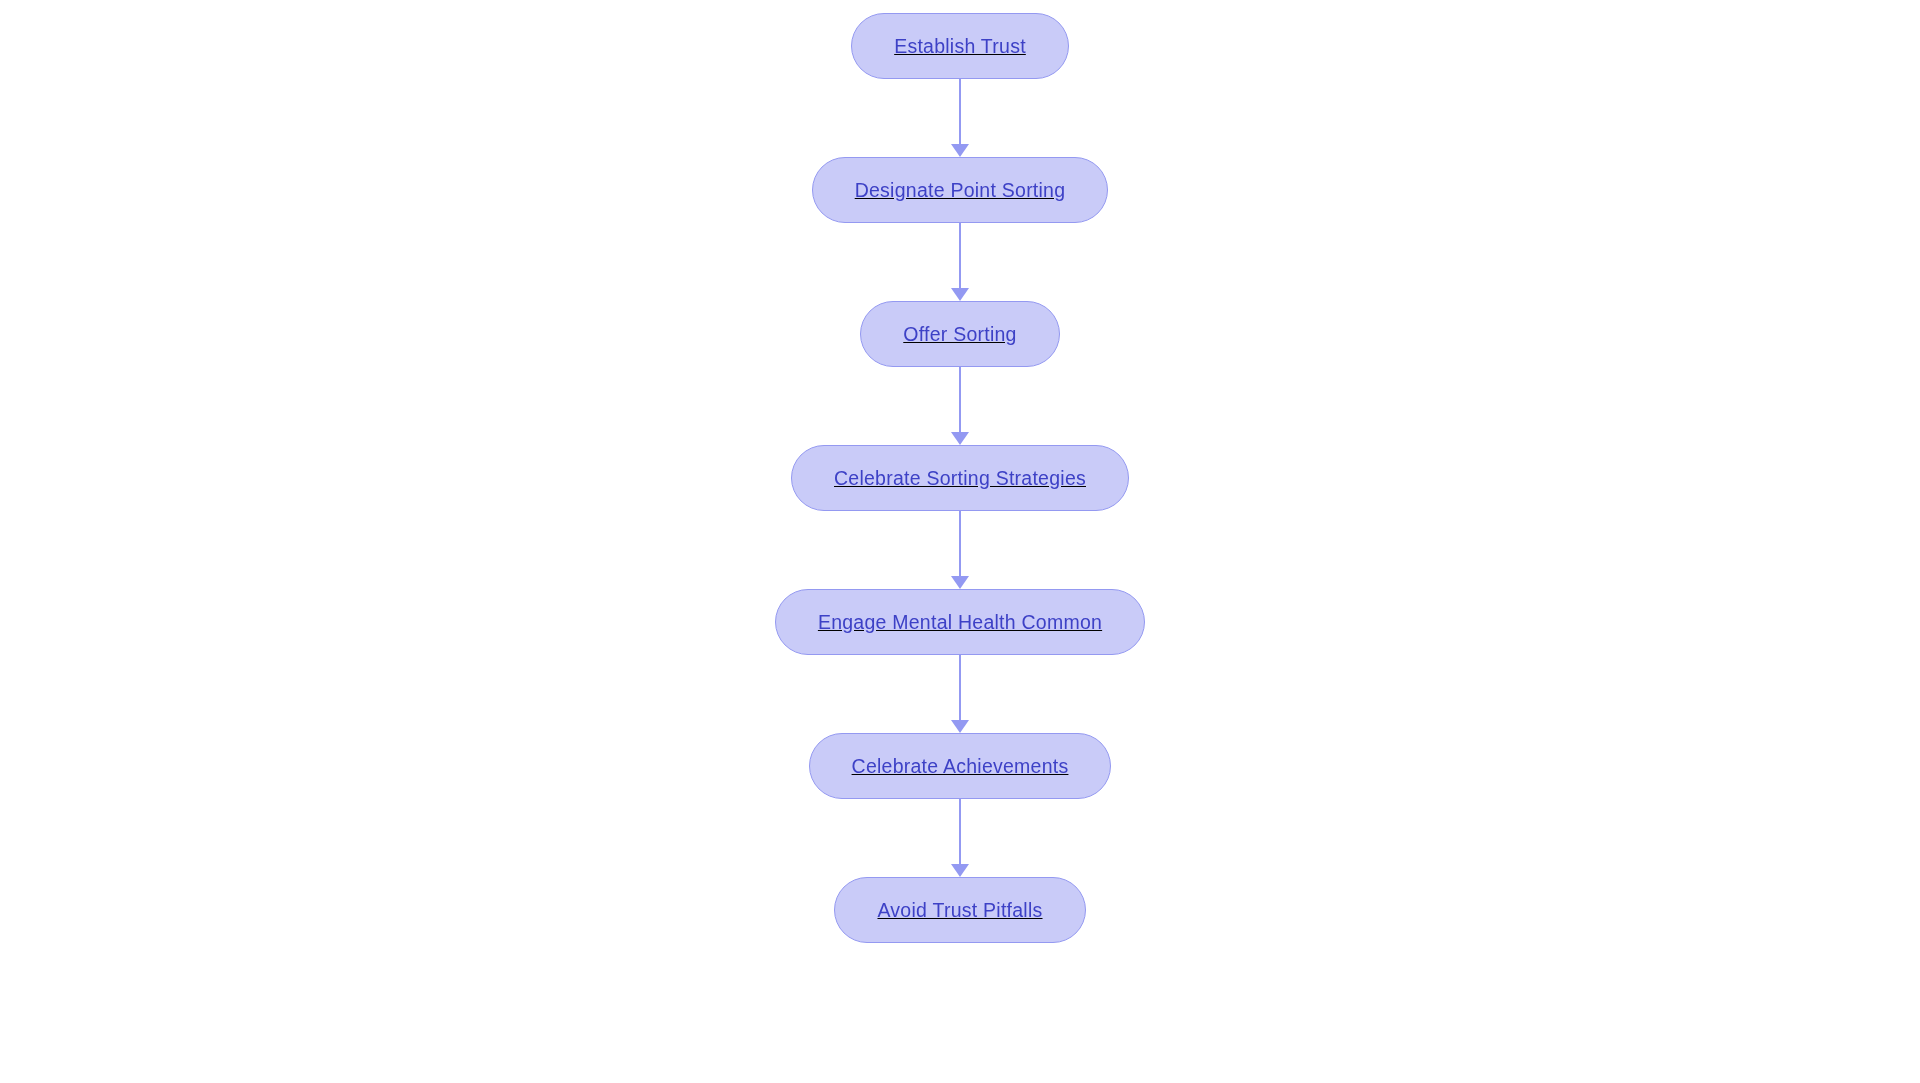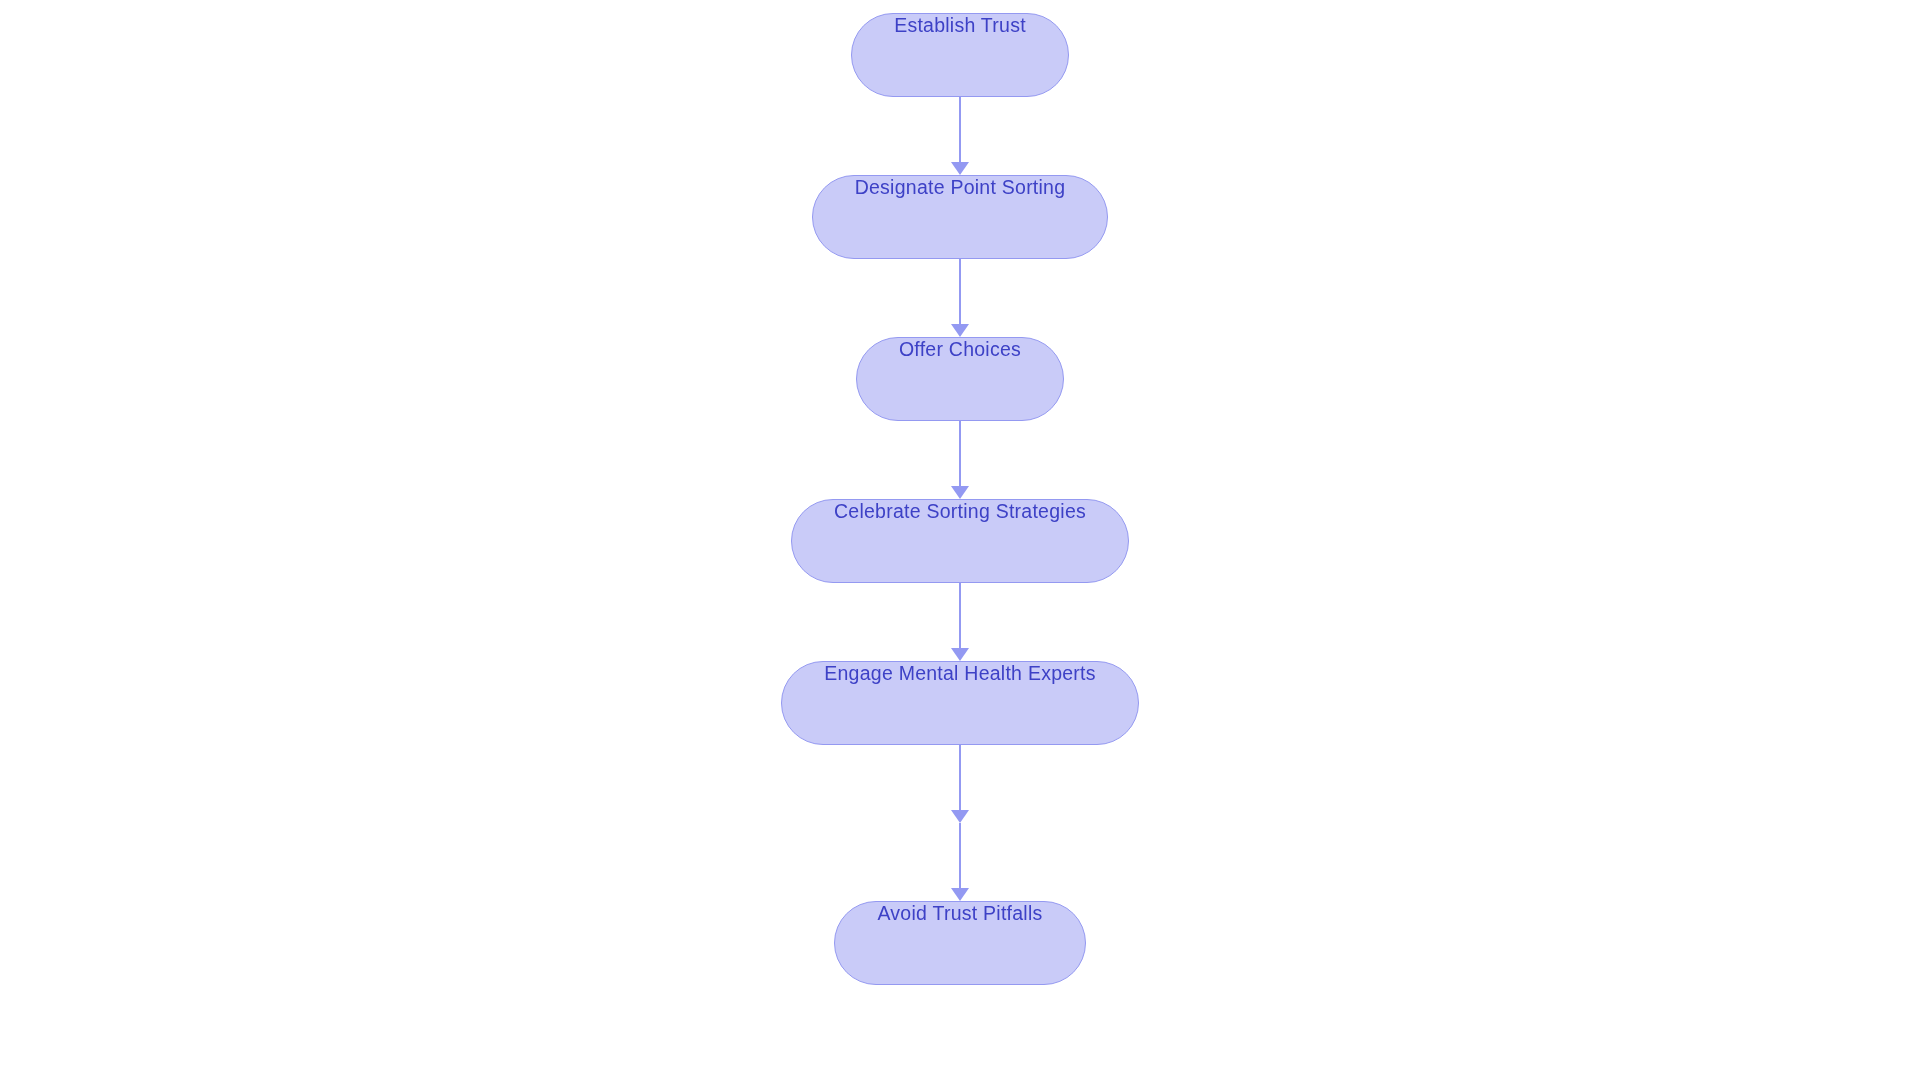--- a/index.html
+++ b/index.html
@@ -11,27 +11,29 @@
     overflow: hidden;
   }
   .flow {
     display: flex;
     flex-direction: column;
     align-items: center;
     padding-top: 13px;
   }
   .node {
     box-sizing: border-box;
-    height: 84px;
+    height: 66px;
     border-radius: 42px;
     background: var(--node-fill, #c9cbf8);
     border: 1.6px solid var(--node-border, #9499f1);
     display: flex;
+    align-items: center;
     justify-content: center;
     padding: 0 42px;
+    text-decoration: underline;
   }
   .node-label {
     color: var(--node-text, #3d41c6);
     font-size: 19.5px;
     letter-spacing: 0.25px;
     white-space: nowrap;
   }
   .arrow {
     height: 78px;
     display: flex;
@@ -67,46 +69,49 @@
   <div class="node">
     <span class="node-label">Designate Point Sorting</span>
   </div>
 
   <div class="arrow">
     <div class="arrow-line"></div>
     <div class="arrow-head"></div>
   </div>
 
   <div class="node">
-    <span class="node-label">Offer Choices</span>
+    <span class="node-label">Offer Sorting</span>
   </div>
 
   <div class="arrow">
     <div class="arrow-line"></div>
     <div class="arrow-head"></div>
   </div>
 
   <div class="node">
     <span class="node-label">Celebrate Sorting Strategies</span>
   </div>
 
   <div class="arrow">
     <div class="arrow-line"></div>
     <div class="arrow-head"></div>
   </div>
 
   <div class="node">
-    <span class="node-label">Engage Mental Health Experts</span>
+    <span class="node-label">Engage Mental Health Common</span>
   </div>
 
   <div class="arrow">
     <div class="arrow-line"></div>
     <div class="arrow-head"></div>
   </div>
 
+  <div class="node">
+    <span class="node-label">Celebrate Achievements</span>
+  </div>
 
   <div class="arrow">
     <div class="arrow-line"></div>
     <div class="arrow-head"></div>
   </div>
 
   <div class="node">
     <span class="node-label">Avoid Trust Pitfalls</span>
   </div>
 </div>

